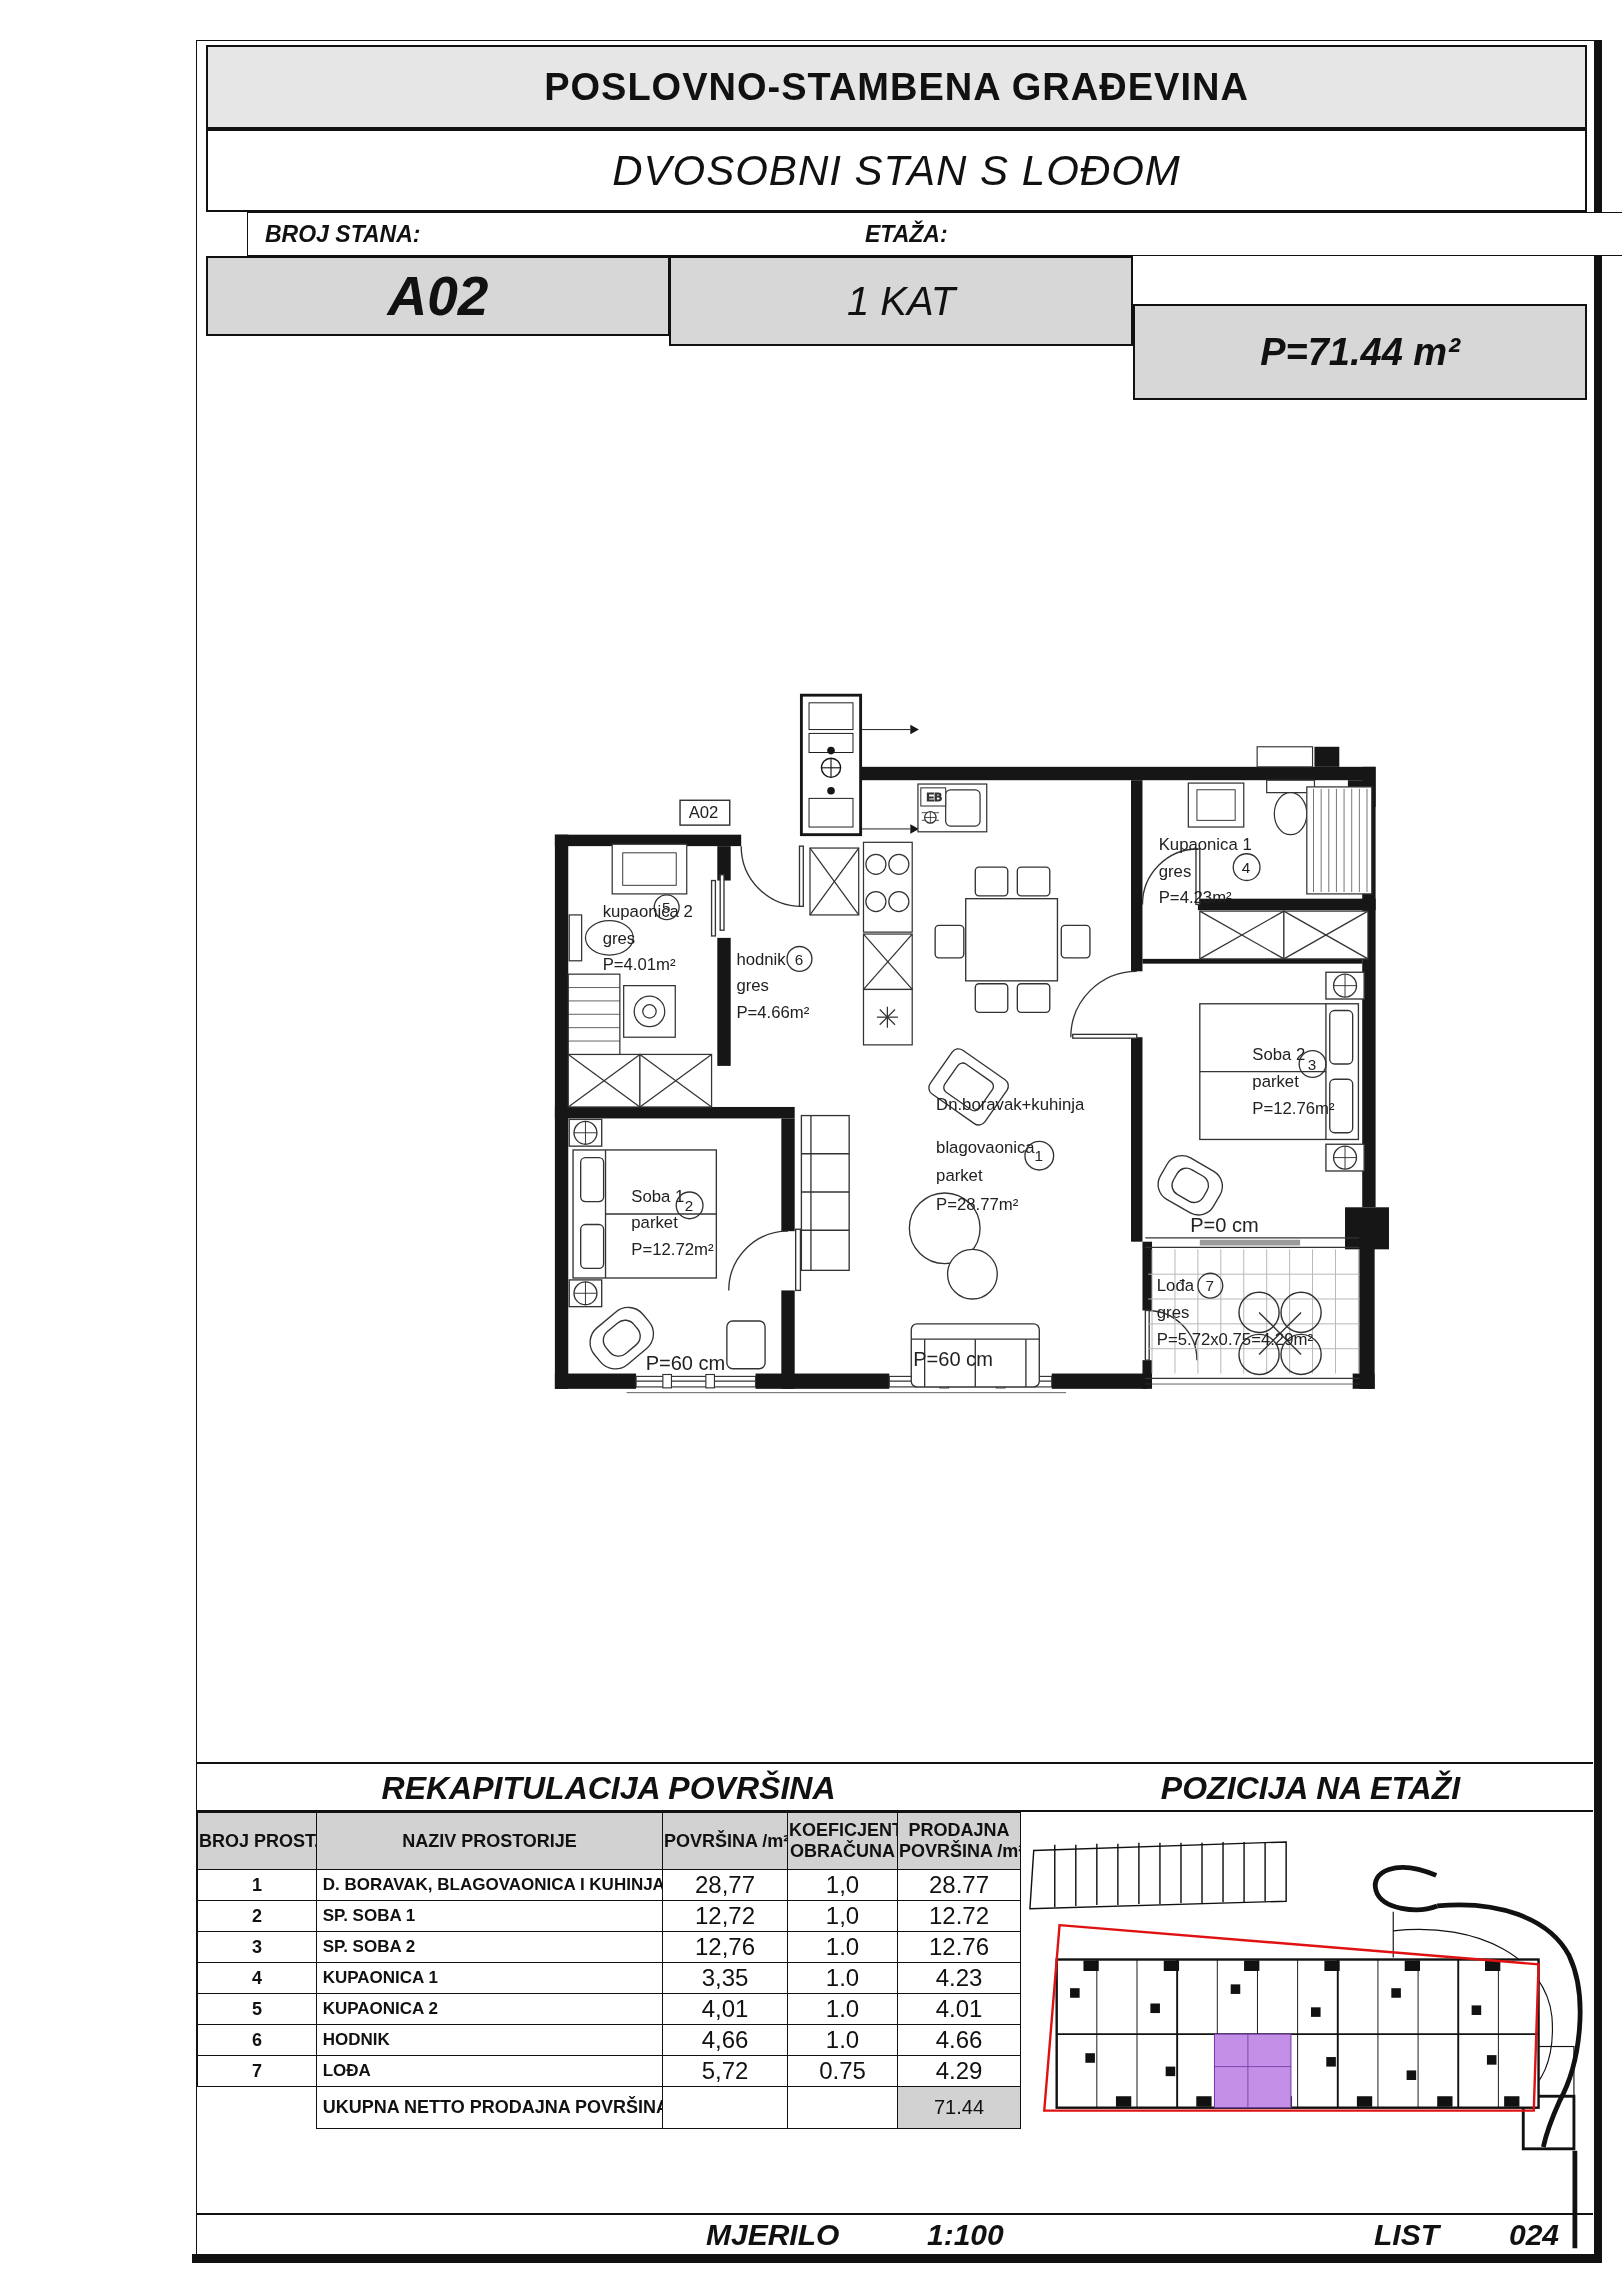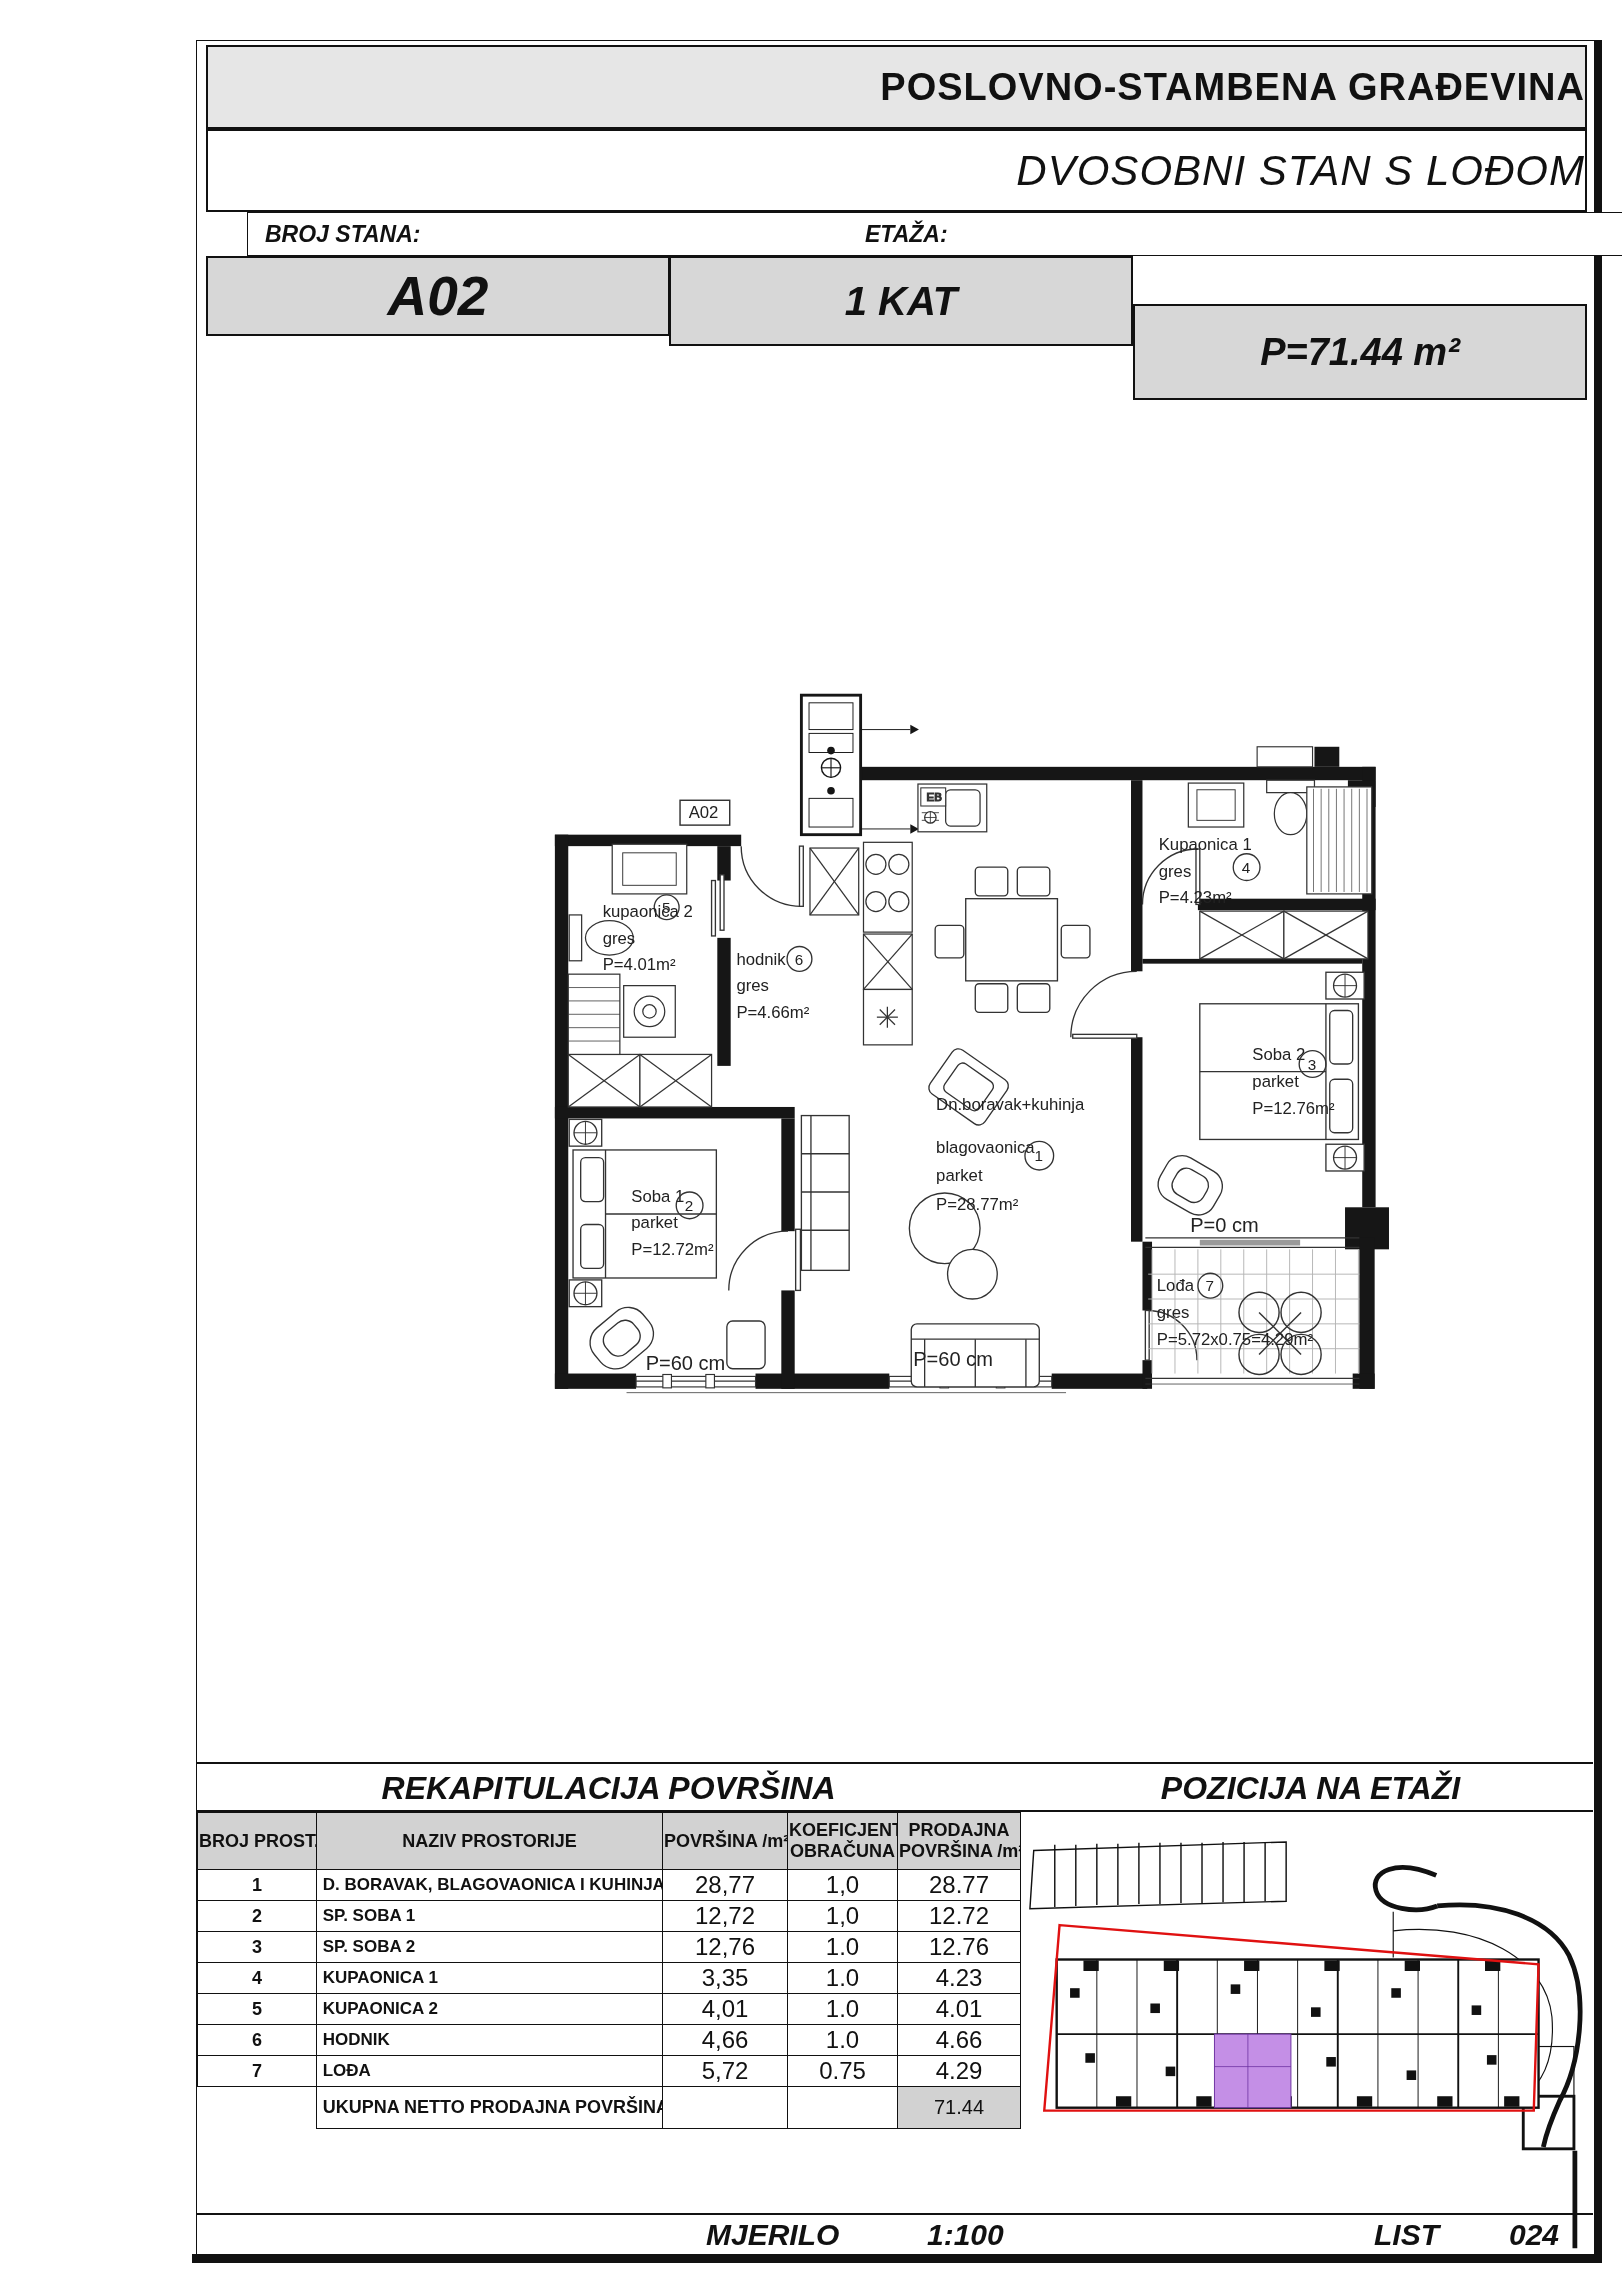--- a/index.html
+++ b/index.html
@@ -1,27 +1,27 @@
 <!DOCTYPE html>
 <html><head>
 <meta charset="utf-8">
 <style>
   html,body{margin:0;padding:0;background:#fff;}
   body{width:1622px;height:2294px;position:relative;font-family:"Liberation Sans",sans-serif;color:#111;}
   .abs{position:absolute;}
   
   .sheet-line{position:absolute;background:#111;}
-  .box{position:absolute;border:2.9px solid #111;box-sizing:border-box;display:flex;align-items:center;justify-content:flex-end;}
+  .box{position:absolute;border:2.9px solid #111;box-sizing:border-box;display:flex;align-items:center;justify-content:center;}
   .title1{background:#e6e6e6;font-size:38px;font-weight:bold;letter-spacing:1px;}
   .title2{background:#fff;font-size:42px;font-weight:normal;font-style:italic;letter-spacing:1px;}
   .lblrow{border-width:1.9px;background:#fff;}
   .lbl{position:absolute;top:0;height:100%;display:flex;align-items:center;font-size:23px;font-weight:bold;font-style:italic;}
   .valbox{position:absolute;border:2.9px solid #111;background:#d7d7d7;box-sizing:border-box;display:flex;align-items:center;justify-content:center;font-style:italic;}
   .v-a02{font-size:55px;font-weight:bold;}
-  .v-kat{font-size:40px;font-weight:700;}
+  .v-kat{font-size:40px;font-weight:400;}
   .v-p{font-size:38px;font-weight:600;}
   .sectitle{position:absolute;font-size:32px;font-weight:bold;font-style:italic;text-align:center;}
   
   table.recap{position:absolute;left:197px;top:1812px;border-collapse:collapse;table-layout:fixed;width:823px;}
   table.recap td,table.recap th{border:1.9px solid #111;box-sizing:border-box;overflow:hidden;white-space:nowrap;}
   table.recap th{background:#d2d2d2;font-size:18px;font-weight:bold;height:57px;line-height:1.15;}
   table.recap td{height:27px;font-size:24px;text-align:center;}
   table.recap td.c1{text-align:left;padding-left:5.7px;font-weight:bold;font-size:17px;}
   table.recap td.c0{font-weight:bold;font-size:18px;}
   tr.total td{height:42px;font-size:20px;}

